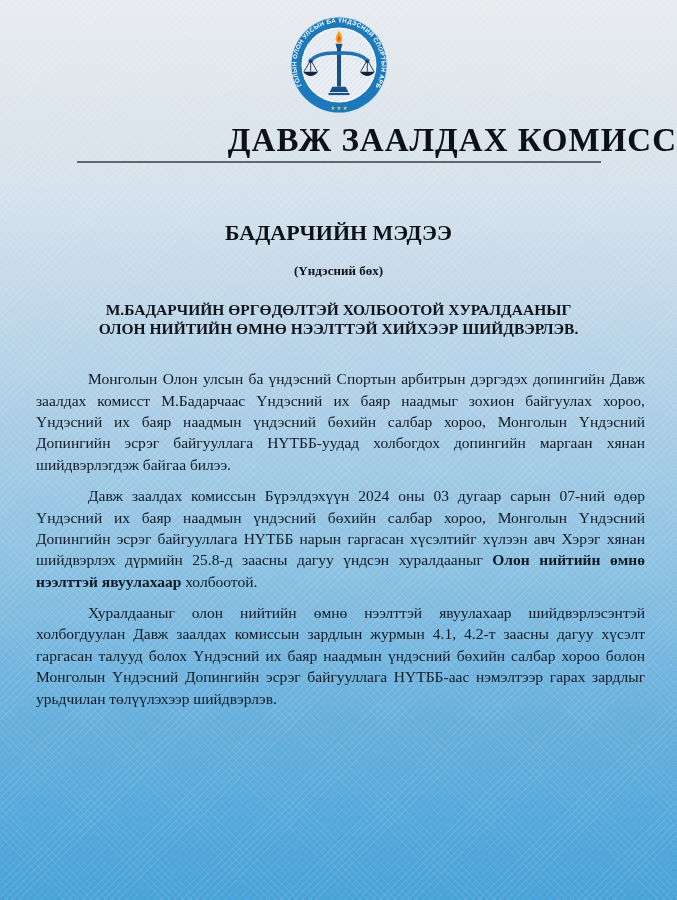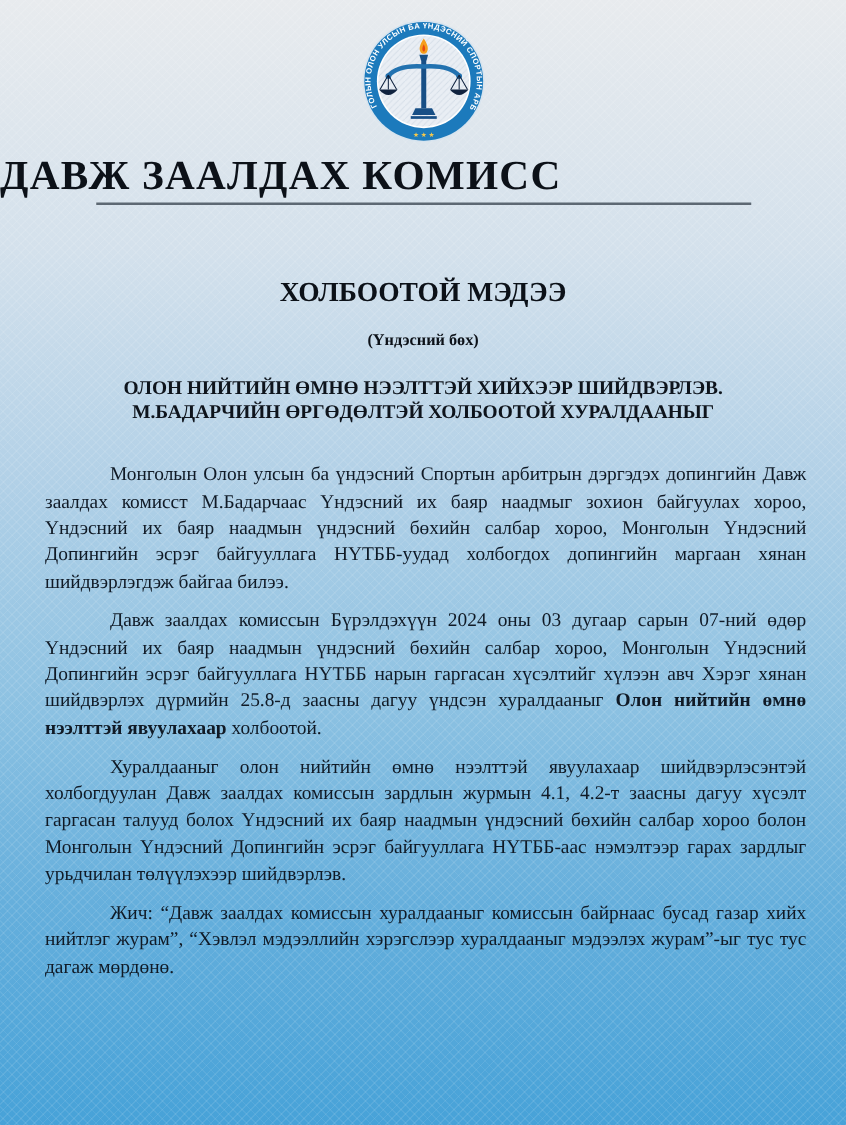--- a/index.html
+++ b/index.html
@@ -25,21 +25,21 @@
 
   .org-line {
     text-align: center;
     font-size: 13.5px;
     font-weight: bold;
     letter-spacing: 0.2px;
     color: #10161f;
   }
 
   .title {
-    text-align: left;
+    text-align: right;
     font-size: 33px;
     font-weight: bold;
     letter-spacing: 1px;
     line-height: 1.08;
     color: #0c1118;
     margin-top: 1px;
   }
 
   .rule {
     width: 524px;
@@ -127,28 +127,27 @@
         <rect x="47.5" y="93.5" width="25" height="2.6" fill="#174f86"></rect>
       </g>
     </svg>
   </div>
 
 
   <h1 class="title">ДАВЖ ЗААЛДАХ КОМИСС</h1>
 
   <div class="rule"></div>
 
-  <h2 class="section-title">ХОЛБООТОЙ МЭДЭЭ</h2>
+  <h2 class="section-title">БАДАРЧИЙН МЭДЭЭ</h2>
   <div class="section-subtitle">(Үндэсний бөх)</div>
 
   <div class="headline">
+    <div>М.БАДАРЧИЙН ӨРГӨДӨЛТЭЙ ХОЛБООТОЙ ХУРАЛДААНЫГ</div>
     <div>ОЛОН НИЙТИЙН ӨМНӨ НЭЭЛТТЭЙ ХИЙХЭЭР ШИЙДВЭРЛЭВ.</div>
-    <div>М.БАДАРЧИЙН ӨРГӨДӨЛТЭЙ ХОЛБООТОЙ ХУРАЛДААНЫГ</div>
   </div>
 
   <div class="body-text">
     <p>Монголын Олон улсын ба үндэсний Спортын арбитрын дэргэдэх допингийн Давж заалдах комисст М.Бадарчаас Үндэсний их баяр наадмыг зохион байгуулах хороо, Үндэсний их баяр наадмын үндэсний бөхийн салбар хороо, Монголын Үндэсний Допингийн эсрэг байгууллага НҮТББ-уудад холбогдох допингийн маргаан хянан шийдвэрлэгдэж байгаа билээ.</p>
     <p><span>Давж заалдах комиссын Бүрэлдэхүүн 2024 оны 03 дугаар сарын 07-ний өдөр Үндэсний их баяр наадмын үндэсний бөхийн салбар хороо, Монголын Үндэсний Допингийн эсрэг байгууллага НҮТББ нарын гаргасан хүсэлтийг хүлээн авч Хэрэг хянан шийдвэрлэх дүрмийн 25.8-д заасны дагуу үндсэн хуралдааныг </span><span class="b">Олон нийтийн өмнө нээлттэй явуулахаар</span><span> холбоотой.</span></p>
     <p>Хуралдааныг олон нийтийн өмнө нээлттэй явуулахаар шийдвэрлэсэнтэй холбогдуулан Давж заалдах комиссын зардлын журмын 4.1, 4.2-т заасны дагуу хүсэлт гаргасан талууд болох Үндэсний их баяр наадмын үндэсний бөхийн салбар хороо болон Монголын Үндэсний Допингийн эсрэг байгууллага НҮТББ-аас нэмэлтээр гарах зардлыг урьдчилан төлүүлэхээр шийдвэрлэв.</p>
-    <p>Жич: “Давж заалдах комиссын хуралдааныг комиссын байрнаас бусад газар хийх нийтлэг журам”, “Хэвлэл мэдээллийн хэрэгслээр хуралдааныг мэдээлэх журам”-ыг тус тус дагаж мөрдөнө.</p>
   </div>
 
 </div>
 
 </body></html>

